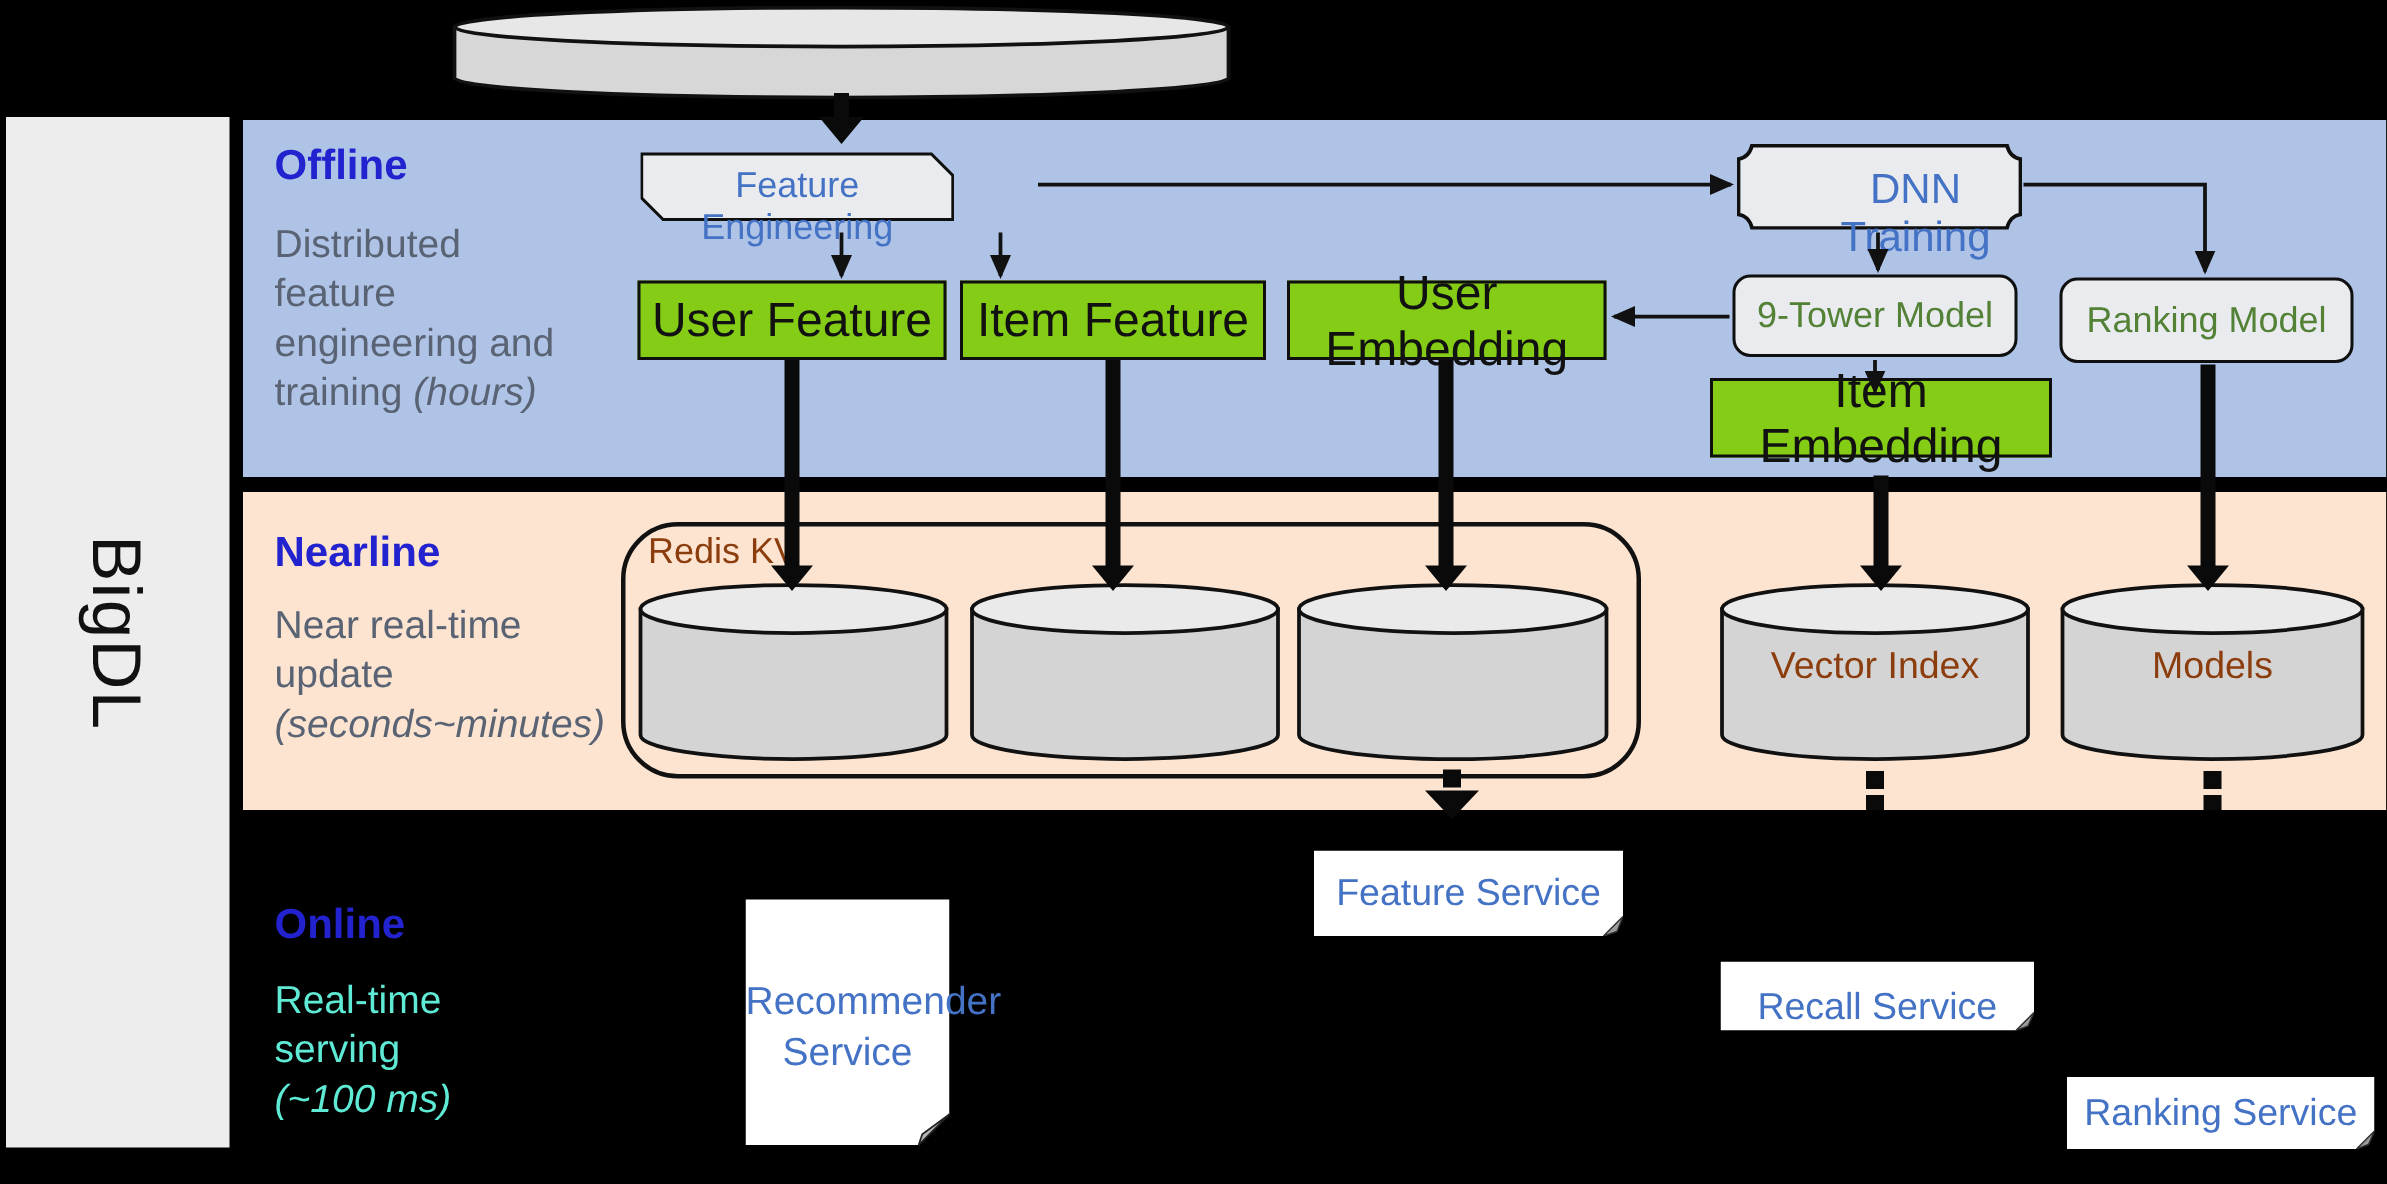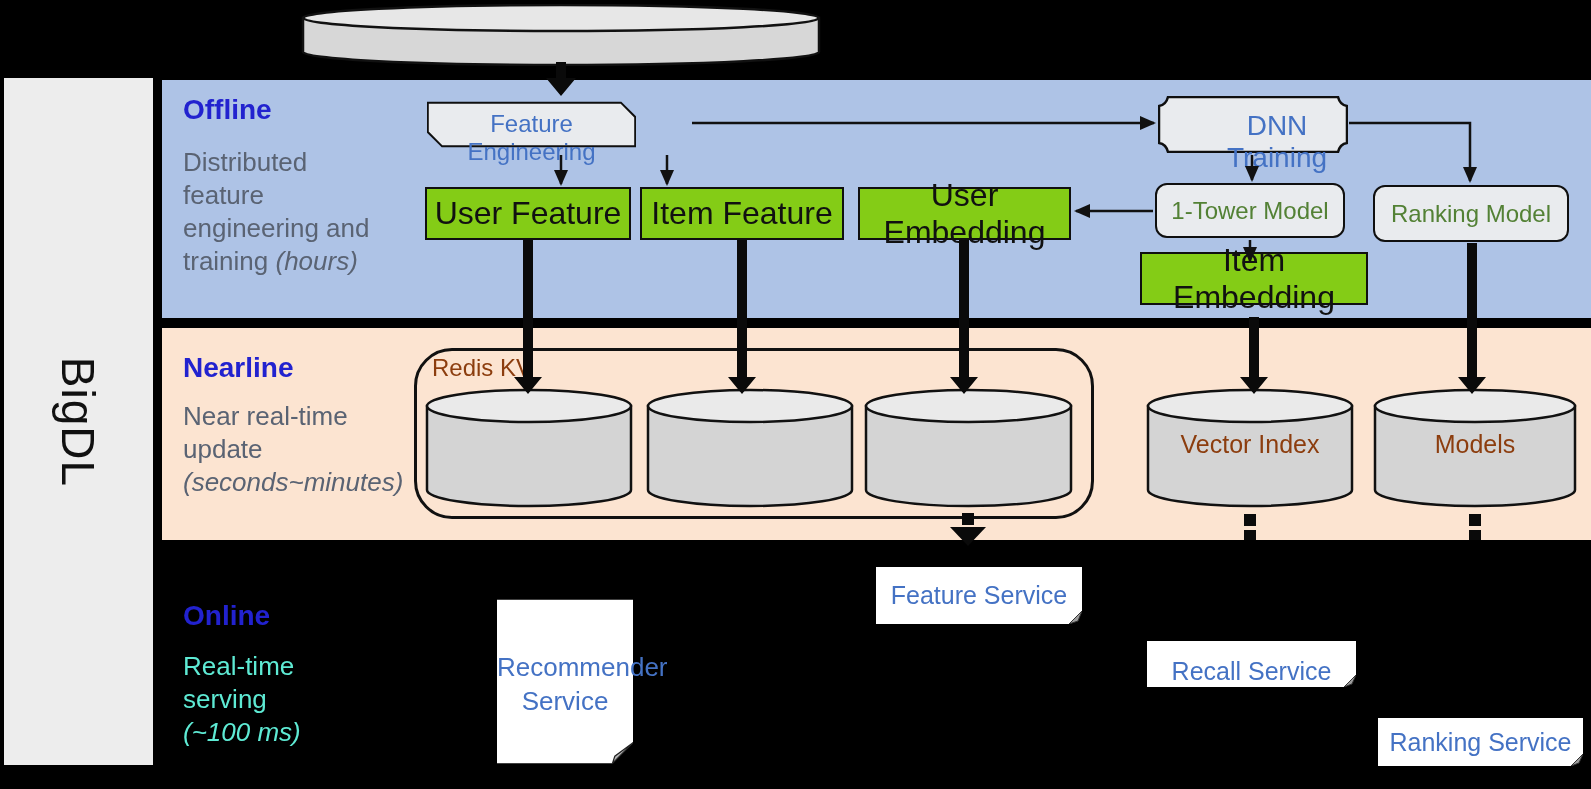--- a/index.html
+++ b/index.html
@@ -92,21 +92,21 @@
     <span>Item Feature</span>
   </div>
   <div class="node gray-box" style="left:858px;top:187px;width:213px;height:53px;">
     <span>User Embedding</span>
   </div>
   <div class="node gray-box" style="left:1140px;top:252px;width:228px;height:53px;">
     <span>Item Embedding</span>
   </div>
 
   <div class="node round-box" style="left:1155px;top:183px;width:190px;height:55px;">
-    <span>1-Tower Model</span>
+    <span>9-Tower Model</span>
   </div>
   <div class="node round-box" style="left:1373px;top:185px;width:196px;height:57px;">
     <span>Ranking Model</span>
   </div>
 
   <div class="redis-container"></div>
   <span class="redis-label">Redis KV</span>
 
   <div class="node" style="left:424px;top:388px;width:210px;height:120px;">
     <svg width="210" height="120" viewBox="0 0 210 120">

